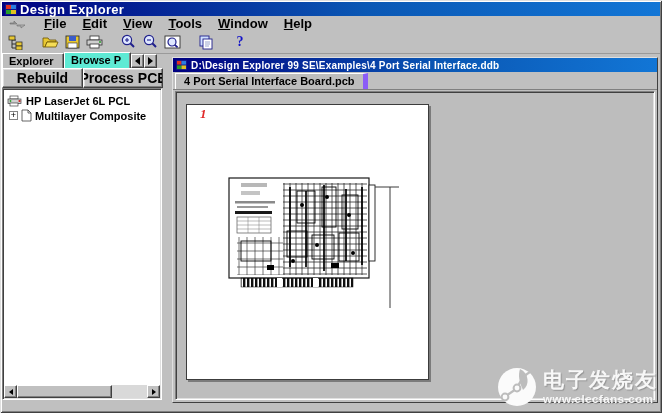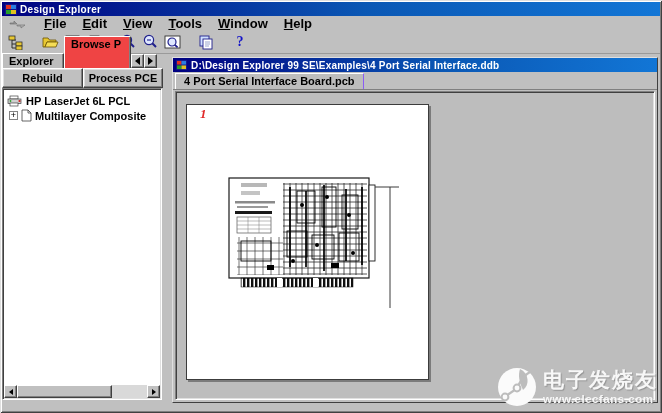--- a/index.html
+++ b/index.html
@@ -10,21 +10,21 @@
     font-family:"Liberation Sans", sans-serif;
     box-shadow: inset 1px 1px 0 #dfdfdf, inset -1px -1px 0 #404040,
                 inset 2px 2px 0 #ffffff, inset -2px -2px 0 #808080;
   }
   
   .titlebar {
     position:absolute; left:2px; top:2px; width:658px; height:14px;
     background:linear-gradient(90deg,#000080 0%,#0a57b4 55%,#1276d6 100%);
     display:flex; align-items:center; gap:3px; padding-left:3px;
   }
-  .titlebar .title { color:#fff; font-size:10px; font-weight:700; letter-spacing:.3px; }
+  .titlebar .title { color:#fff; font-size:13px; font-weight:700; letter-spacing:.3px; }
   .appicon { width:12px; height:11px; display:block; }
   
   .menubar {
     position:absolute; left:2px; top:16px; width:658px; height:15px;
     display:flex; align-items:center; padding-left:6px;
   }
   .menugrip { width:22px; height:10px; margin-right:6px; }
   .menu-item {
     display:inline-block; padding:1px 8px; font-size:13px; font-weight:700; color:#000;
   }
@@ -41,32 +41,32 @@
   
   .left-panel { position:absolute; left:2px; top:50px; width:161px; height:350px; }
   .lp-tabrow { position:relative; height:18px; display:flex; align-items:flex-end; }
   .tab {
     background:#c0c0c0; font-size:11px; font-weight:700; color:#000;
     border-left:1px solid #fff; border-top:1px solid #fff; border-right:1px solid #404040;
     box-shadow: inset -1px 0 0 #808080;
     padding:1px 6px 2px 6px; white-space:nowrap; overflow:hidden;
   }
   .tab.inactive { height:15px; background:#bdbdbd; }
-  .tab.active { height:32px; background:#ef4444; }
+  .tab.active { height:16px; background:#5eead4; }
   .spinbtn {
     width:13px; height:14px; background:#c0c0c0;
     border:1px solid; border-color:#fff #404040 #404040 #fff;
     box-shadow: inset -1px -1px 0 #808080;
     display:flex; align-items:center; justify-content:center;
   }
   .tri-l { width:0; height:0; border:4px solid transparent; border-right:5px solid #000; border-left:none; }
   .tri-r { width:0; height:0; border:4px solid transparent; border-left:5px solid #000; border-right:none; }
   .lp-btnrow { height:20px; display:flex; }
   .btn95 {
-    flex:1; background:#c0c0c0; font-size:11px; font-weight:700; color:#000;
+    flex:1; background:#c0c0c0; font-size:14px; font-weight:700; color:#000;
     border:1px solid; border-color:#fff #404040 #404040 #fff;
     box-shadow: inset -1px -1px 0 #808080, inset 1px 1px 0 #dfdfdf;
     display:flex; align-items:center; justify-content:center;
     white-space:nowrap; overflow:hidden;
   }
   .treebox {
     position:absolute; left:0; right:1px; top:38px; bottom:0;
     background:#fff;
     border:1px solid; border-color:#808080 #fff #fff #808080;
     box-shadow: inset 1px 1px 0 #404040, inset -1px -1px 0 #dfdfdf;
@@ -101,21 +101,21 @@
     border:1px solid; border-color:#dfdfdf #404040 #404040 #dfdfdf;
   }
   .doc-titlebar {
     height:14px; background:linear-gradient(90deg,#000080 0%,#0a57b4 55%,#1276d6 100%);
     display:flex; align-items:center; gap:4px; padding-left:3px;
   }
   .doc-titlebar .dtitle { color:#fff; font-size:10px; font-weight:700; letter-spacing:.2px; white-space:nowrap; overflow:hidden; }
   .doc-tabrow { height:18px; display:flex; align-items:flex-end; padding-left:2px; border-bottom:1px solid #808080; }
   .dtab {
     font-size:11px; font-weight:700; color:#000; background:#bdbdbd;
-    border-left:1px solid #fff; border-top:1px solid #fff; border-right:1px solid #8b5cf6;
+    border-left:1px solid #fff; border-top:1px solid #fff; border-right:5px solid #8b5cf6;
     padding:2px 8px 3px 8px; height:16px; white-space:nowrap; overflow:hidden;
     display:flex; align-items:center; gap:4px;
   }
   .dtab.active { background:#d2d2d2; height:18px; }
   .preview {
     position:absolute; left:2px; right:2px; top:33px; bottom:2px;
     background:#bdbdbd;
     border:1px solid; border-color:#808080 #fff #fff #808080;
     box-shadow: inset 1px 1px 0 #404040, inset -1px -1px 0 #dfdfdf;
     overflow:hidden;

